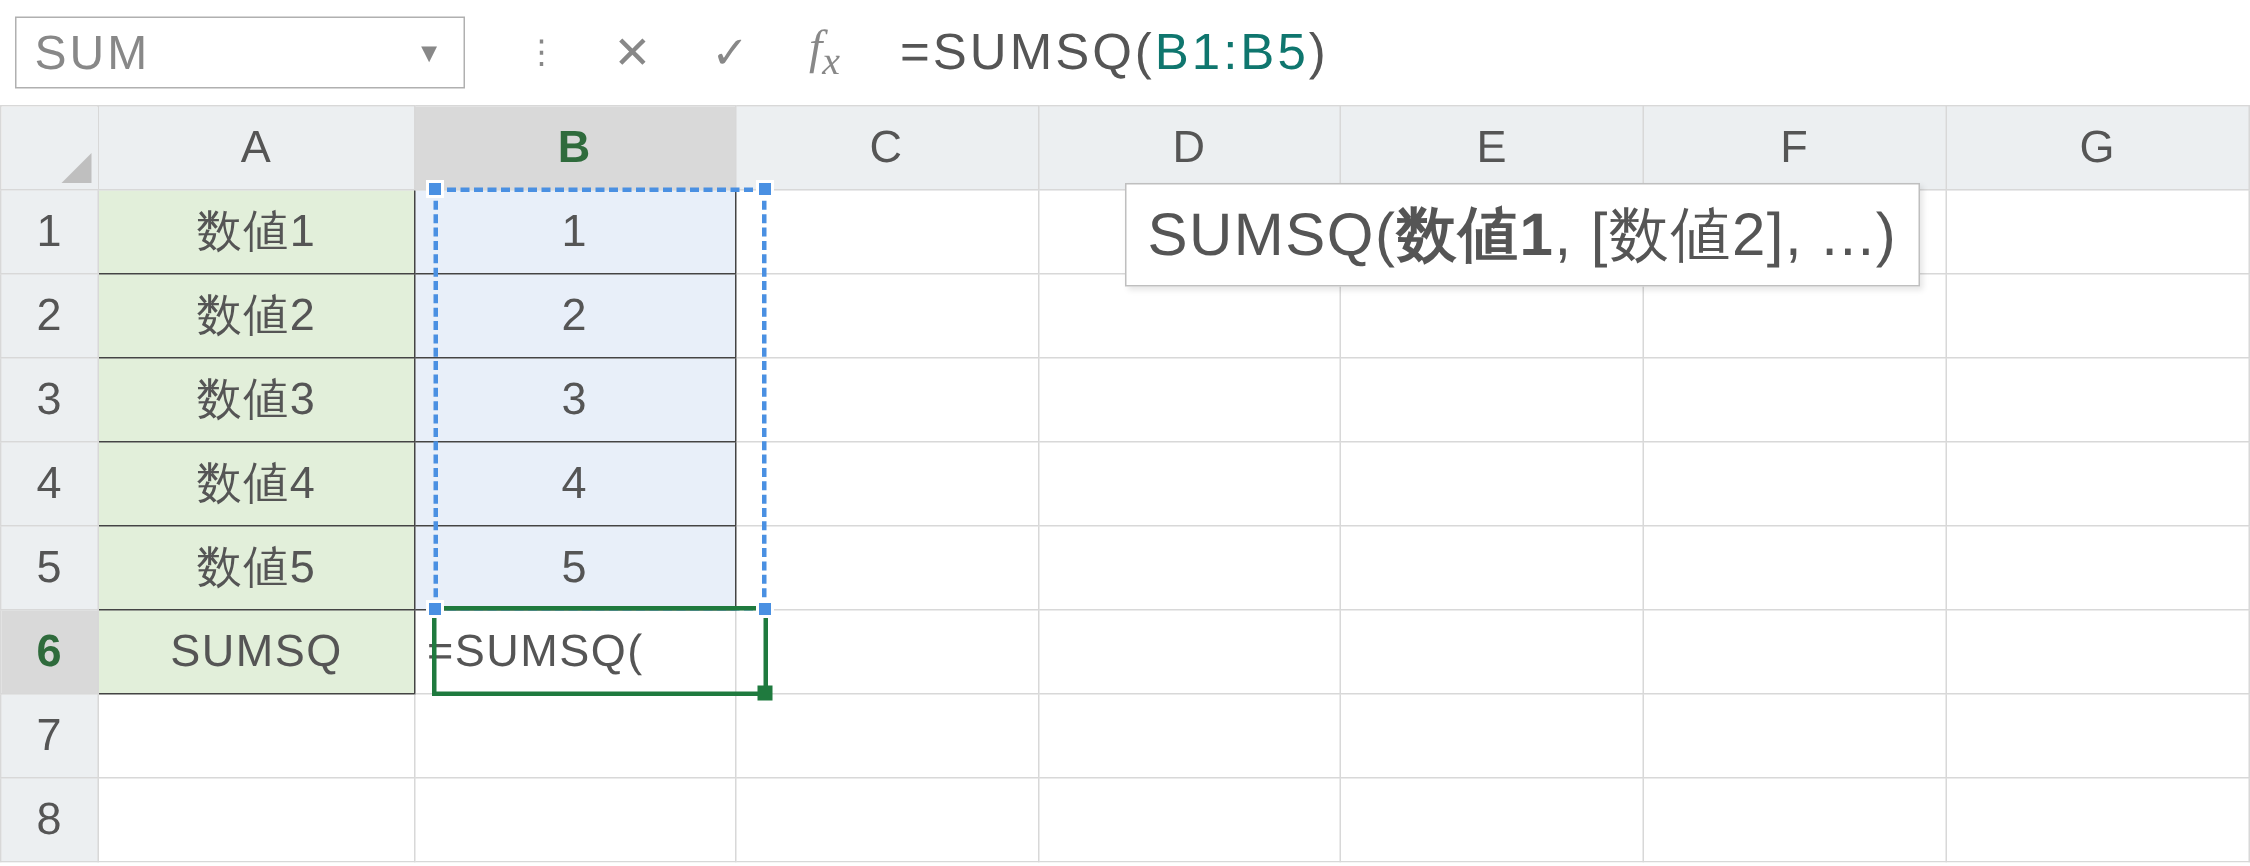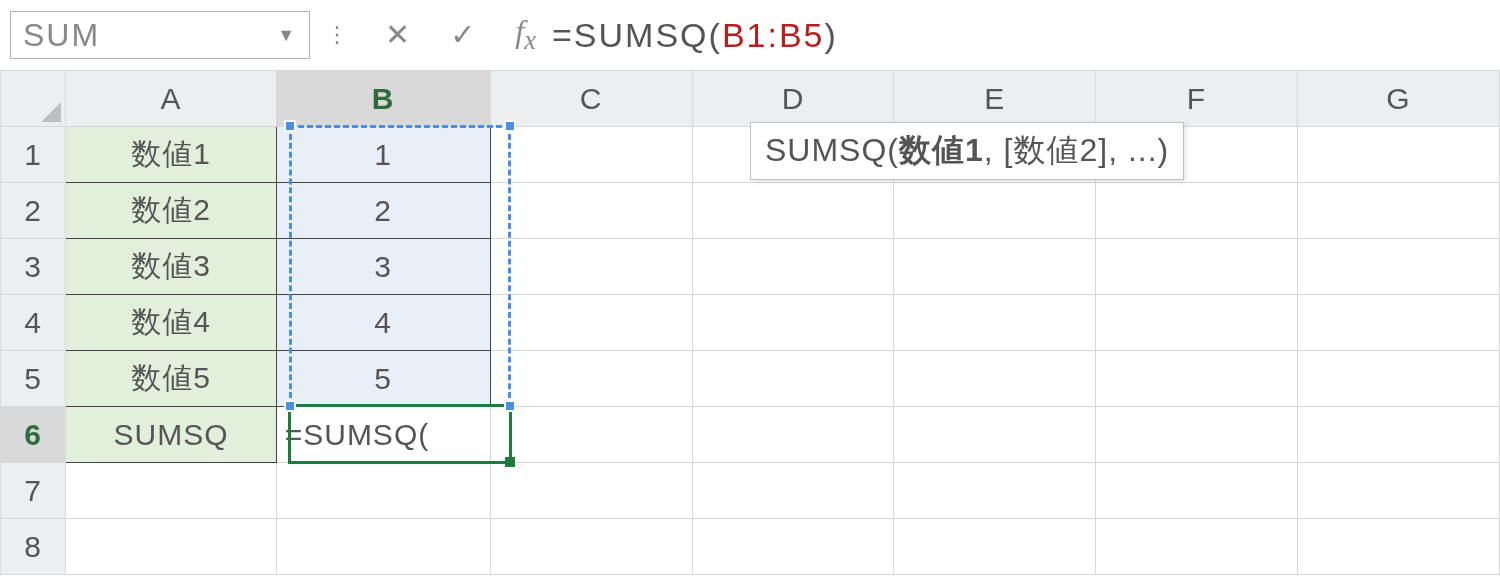--- a/index.html
+++ b/index.html
@@ -9,21 +9,21 @@
     background: #fff;
     font-size: 28px;
     color: #444;
     overflow: hidden;
   }
   .formula-bar {
     display: flex;
     align-items: center;
     height: 70px;
     padding: 0 0 0 10px;
-    gap: 16px;
+    gap: 40px;
   }
   .name-box {
     width: 300px;
     height: 48px;
     border: 1px solid #b0b0b0;
     background: #fff;
     display: flex;
     align-items: center;
     padding: 0 12px;
     font-size: 32px;
@@ -54,21 +54,21 @@
     font-size: 32px;
   }
   .formula-input {
     flex: 1;
     font-size: 34px;
     letter-spacing: 2px;
     color: #555;
     display: flex;
     align-items: center;
   }
-  .formula-input .ref { color: #b91c1c; }
+  .formula-input .ref { color: #0f766e; }
   .sheet-area {
     position: relative;
     user-select: none;
   }
   .grid {
     border-collapse: collapse;
     table-layout: fixed;
   }
   .grid td, .grid th {
     border: 1px solid #d8d8d8;
@@ -135,21 +135,21 @@
     position: absolute;
     right: -6px; bottom: -6px;
     width: 10px; height: 10px;
     background: #1f7a3e;
   }
   .tooltip {
     position: absolute;
     background: #fff;
     border: 1px solid #bfbfbf;
     padding: 6px 14px;
-    font-size: 32px;
+    font-size: 40px;
     color: #555;
     letter-spacing: 1px;
     box-shadow: 2px 2px 4px rgba(0,0,0,0.1);
   }
   .tooltip .bold { font-weight: bold; }
   .marq-corner {
     position: absolute;
     width: 12px; height: 12px;
     background: #4a90e2;
     border: 2px solid #fff;

